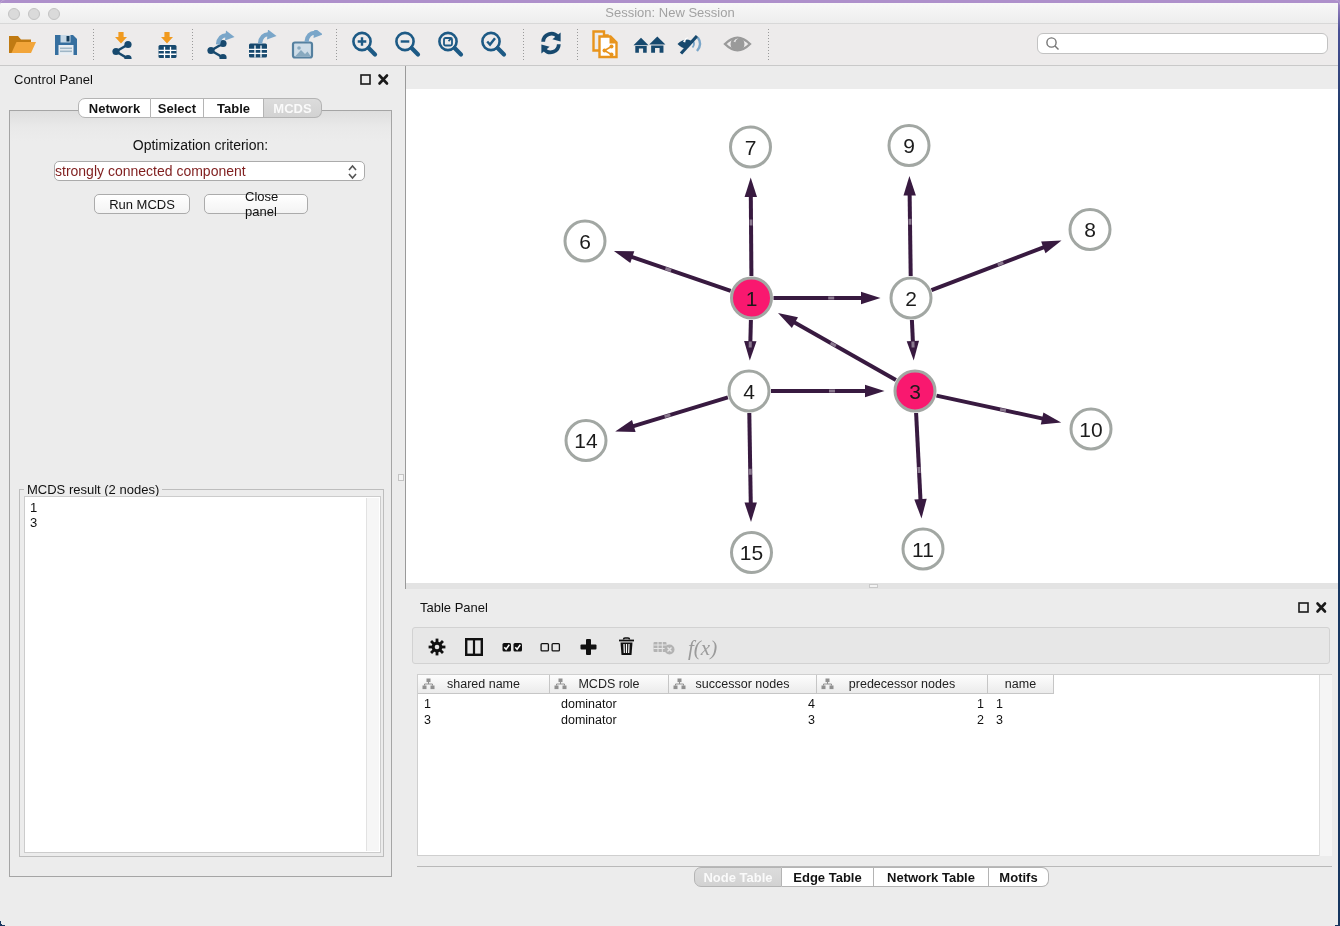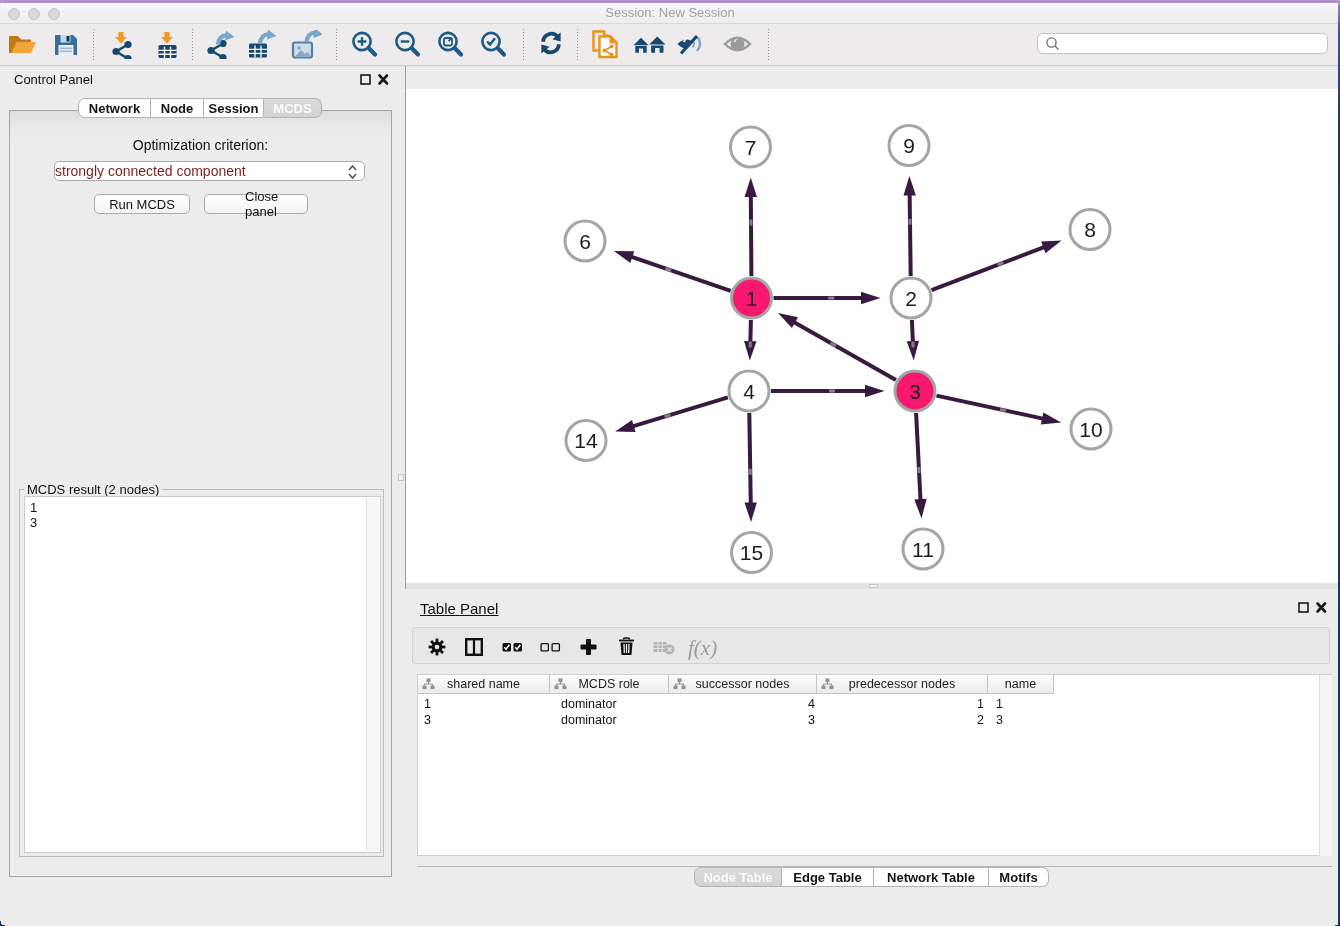--- a/index.html
+++ b/index.html
@@ -47,21 +47,21 @@
 #net { position:absolute; left:405px; top:66px; width:935px; height:523px;
   border-left:1px solid #9a9a9a; }
 #nettitle { position:absolute; left:0; top:0; width:100%; height:22px;
   background:linear-gradient(#f6f6f6,#dedede); border-bottom:1px solid #9b9b9b;margin-top:31px; }
 #nettitle .ttl { position:absolute; top:4px; width:100%; text-align:center;
   font-size:13px; font-weight:700; color:#2d2d2d; letter-spacing:0.5px; }
 #canvas { position:absolute; left:0; top:23px; width:935px; height:494px; background:#fff; }
 #netbottom { position:absolute; left:0; top:517px; width:935px; height:6px; background:#e3e3e3; }
 
 #tp { position:absolute; left:396px; top:589px; width:944px; height:299px; background:#ececec; }
-#tp .hdr { position:absolute; left:24px; top:11px; font-size:15px; color:#111;text-decoration:underline; }
+#tp .hdr { position:absolute; left:24px; top:11px; font-size:13px; color:#111; }
 #tptoolbar { position:absolute; left:16px; top:38px; width:918px; height:37px;
   background:#e7e7e7; border:1px solid #d2d2d2; border-radius:3px; }
 #tbl { position:absolute; left:21px; top:85px; width:915px; height:182px; background:#fff;
   border:1px solid #cfcfcf; font-size:12.5px; color:#111; }
 .th { position:absolute; top:0; height:19px; background:linear-gradient(#fdfdfd,#ebebeb);
   border-right:1px solid #c6c6c6; border-bottom:1px solid #c6c6c6;
   display:flex; align-items:center; justify-content:center; font-size:12.5px; color:#222; }
 .cell { position:absolute; font-size:12.5px; color:#111; }
 #tbl-scroll { position:absolute; left:901px; top:0; width:13px; height:181px;
   background:#f5f5f5; border-left:1px solid #dedede; }
@@ -211,22 +211,22 @@
     <div class="tsep" style="left:577px"></div>
     <div class="tsep" style="left:768px"></div>
 <svg class="icon" style="left:1045px;top:36px" width="16" height="16" viewBox="0 0 16 16">
       <circle cx="6.5" cy="6.5" r="4.6" fill="none" stroke="#757575" stroke-width="1.4"></circle>
       <line x1="10" y1="10" x2="13.5" y2="13.5" stroke="#757575" stroke-width="1.4"></line>
     </svg>
   <div id="cp">
     <div class="hdr">Control Panel</div>
     <div class="tabrow" style="left:78px; top:31px;">
       <div class="tab" style="width:73px">Network</div>
-      <div class="tab" style="width:53px">Node</div>
-      <div class="tab" style="width:60px">Session</div>
+      <div class="tab" style="width:53px">Select</div>
+      <div class="tab" style="width:60px">Table</div>
       <div class="tab sel" style="width:58px">MCDS</div>
     </div>
     <div id="cpanel">
       <div style="position:absolute; top:26px; width:100%; text-align:center; font-size:14px; color:#111;">Optimization criterion:</div>
       <div id="dropdown">strongly connected component<svg style="position:absolute; right:6px; top:2px;" width="11" height="16">
             <path d="M2 6 L5.5 2 L9 6" fill="none" stroke="#555" stroke-width="1.6"></path>
             <path d="M2 10 L5.5 14 L9 10" fill="none" stroke="#555" stroke-width="1.6"></path>
           </svg></div>
       <div class="mbtn" style="left:84px; top:83px; width:96px;">Run MCDS</div>
       <div class="mbtn" style="left:194px; top:83px; width:104px;padding-left:40px;">Close panel</div>

